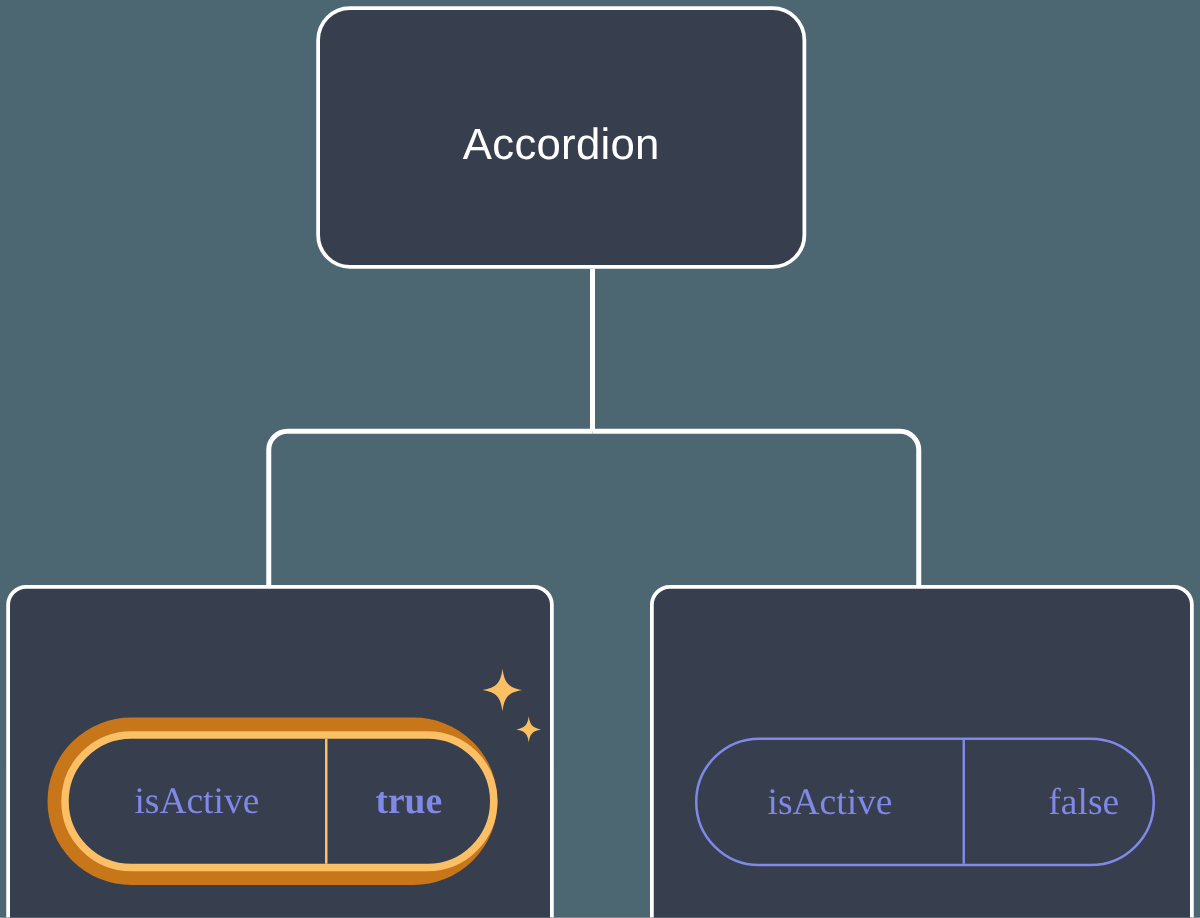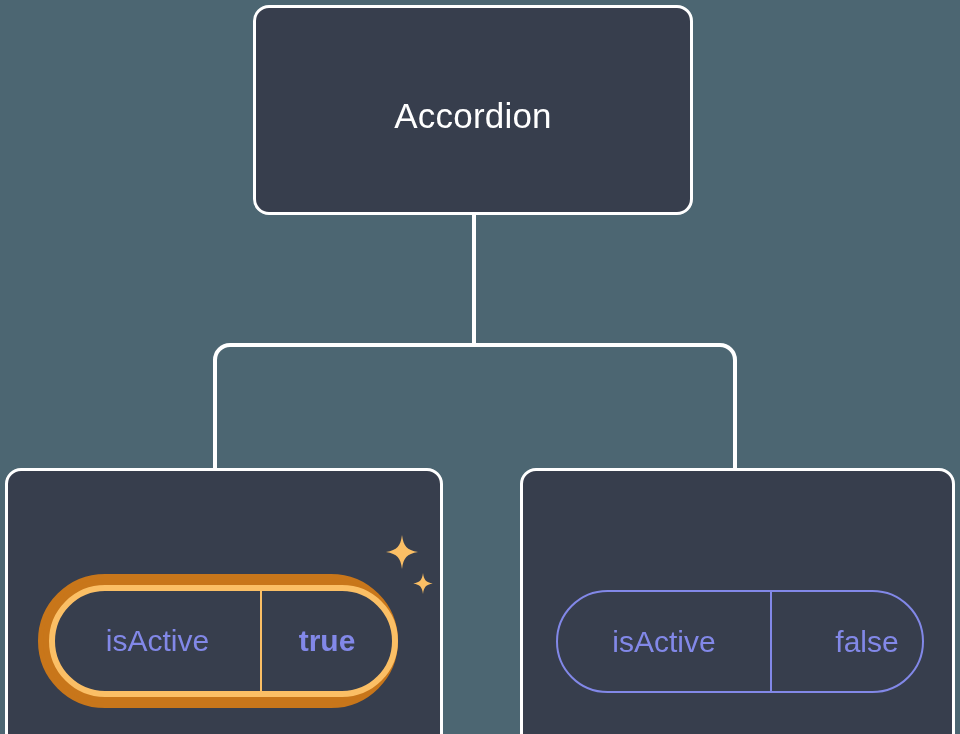--- a/index.html
+++ b/index.html
@@ -44,22 +44,23 @@
     right: 0;
     text-align: center;
     color: #ffffff;
     font-weight: 400;
     letter-spacing: 0.2px;
   }
 
   #node-accordion {
     left: 253px;
     top: 5px;
-    width: 440px;
+    width: 392px;
     height: 210px;
+    border-radius: 27px;
   }
   #node-accordion .node-title {
     top: 88px;
     font-size: 35px;
   }
 
   #node-panel-left {
     left: 5px;
     top: 468px;
     width: 438px;
@@ -80,20 +81,21 @@
     align-items: stretch;
     box-sizing: border-box;
     border-radius: 999px;
   }
   .pill .cell {
     display: flex;
     align-items: center;
     justify-content: center;
     box-sizing: border-box;
     white-space: nowrap;
+    font-family: Liberation Serif, serif;
   }
 
   
   .pill-plain {
     left: 556px;
     top: 590px;
     width: 368px;
     height: 103px;
     border: 2px solid #8288e8;
   }

